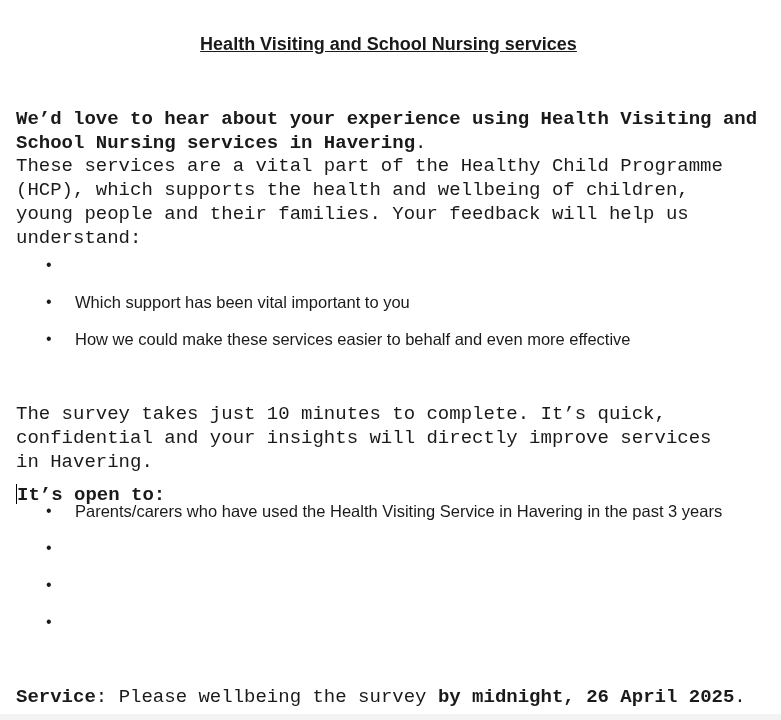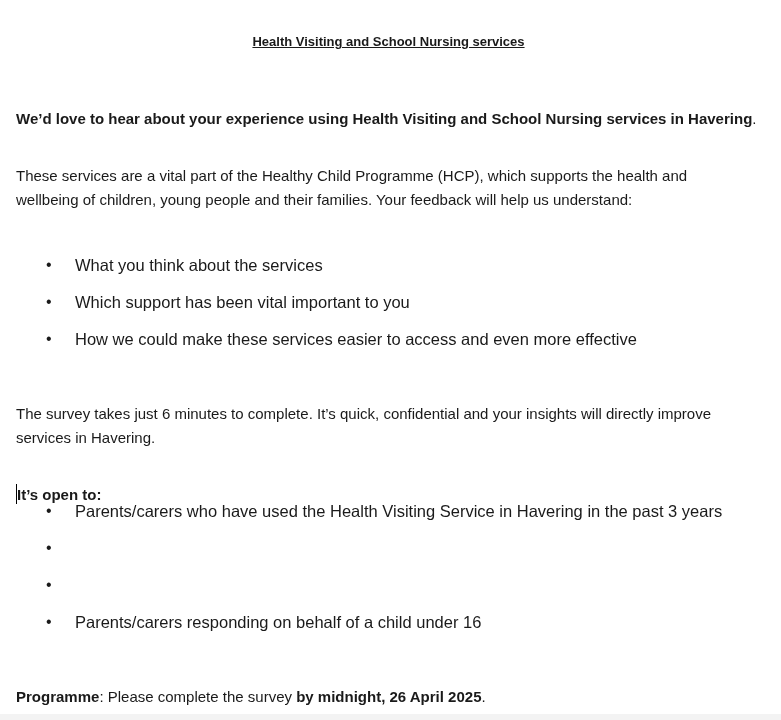--- a/index.html
+++ b/index.html
@@ -3,23 +3,23 @@
 <meta charset="utf-8">
 <style>
   html, body { margin:0; padding:0; }
   body {
     width:781px; height:720px; overflow:hidden; background:#ffffff;
     font-family:"Liberation Sans", sans-serif; color:#1a1a1a; position:relative;
   }
   .page { position:absolute; left:16px; top:0; width:750px; }
   .title {
     position:absolute; top:34px; left:0; width:745px; text-align:center;
-    font-weight:bold; font-size:13px; text-decoration:underline;
+    font-weight:bold; font-size:18px; text-decoration:underline;
   }
-  .p { position:absolute; left:0; font-size:15px; line-height:24px; }
+  .p { position:absolute; left:0; font-size:19px; line-height:24px;font-family:Liberation Mono, monospace; }
   .bold { font-weight:bold; }
   ul.bullets { position:absolute; left:0; margin:0; padding:0; list-style:none; }
   ul.bullets li {
     position:relative; padding-left:59px; font-size:16.5px; height:37px; line-height:24px;
   }
   ul.bullets li .dot {
     position:absolute; left:30px; top:0; font-size:16px;
   }
   .cursor {
     display:inline-block; width:1px; height:20px; background:#000;
@@ -32,39 +32,39 @@
 </head>
 <body>
 
 <div class="page">
   <div class="title">Health Visiting and School Nursing services</div>
 
   <div class="p" style="top:107px; width:750px;">
     <span class="bold">We’d love to hear about your experience using Health Visiting and School Nursing services in Havering</span><span>.</span>
   </div>
 
-  <div class="p" style="top:164px; width:730px;">These services are a vital part of the Healthy Child Programme (HCP), which supports the health and wellbeing of children, young people and their families. Your feedback will help us understand:</div>
+  <div class="p" style="top:154px; width:730px;">These services are a vital part of the Healthy Child Programme (HCP), which supports the health and wellbeing of children, young people and their families. Your feedback will help us understand:</div>
 
   <ul class="bullets" style="top:253px;">
-    <li><span class="dot">•</span><span>What you think about the services</span></li>
+    <li><span class="dot">•</span></li>
     <li><span class="dot">•</span><span>Which support has been vital important to you</span></li>
-    <li><span class="dot">•</span><span>How we could make these services easier to access and even more effective</span></li>
+    <li><span class="dot">•</span><span>How we could make these services easier to behalf and even more effective</span></li>
   </ul>
 
-  <div class="p" style="top:402px; width:720px;">The survey takes just 6 minutes to complete. It’s quick, confidential and your insights will directly improve services in Havering.</div>
+  <div class="p" style="top:402px; width:720px;">The survey takes just 10 minutes to complete. It’s quick, confidential and your insights will directly improve services in Havering.</div>
 
   <div class="p bold" style="top:463px;margin-top:20px;">
     <span class="cursor"></span><span>It’s open to:</span>
   </div>
 
   <ul class="bullets" style="top:499px;">
     <li><span class="dot">•</span><span>Parents/carers who have used the Health Visiting Service in Havering in the past 3 years</span></li>
     <li><span class="dot">•</span></li>
     <li><span class="dot">•</span></li>
-    <li><span class="dot">•</span><span>Parents/carers responding on behalf of a child under 16</span></li>
+    <li><span class="dot">•</span></li>
   </ul>
 
   <div class="p" style="top:685px;">
-    <span class="bold">Programme</span><span>: </span><span>Please complete the survey </span><span class="bold">by midnight, 26 April 2025</span><span>.</span>
+    <span class="bold">Service</span><span>: </span><span>Please wellbeing the survey </span><span class="bold">by midnight, 26 April 2025</span><span>.</span>
   </div>
 </div>
 
 <div class="footer-bar"></div>
 
 </body></html>

